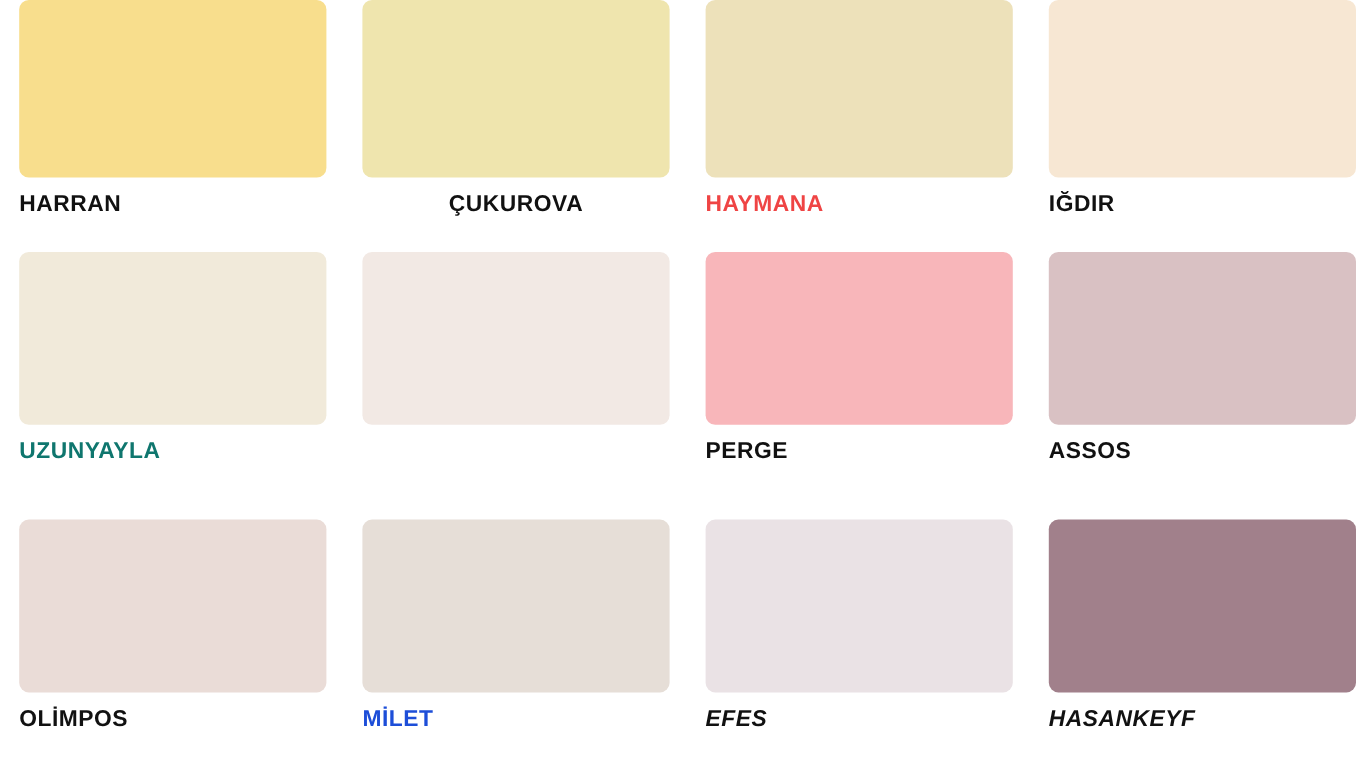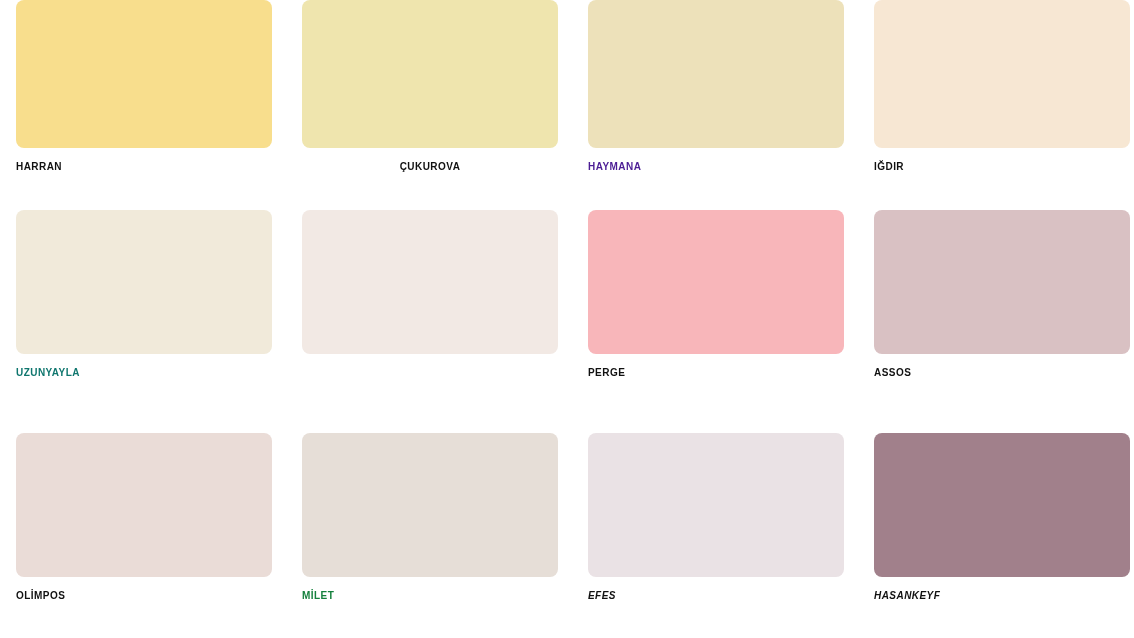--- a/index.html
+++ b/index.html
@@ -43,21 +43,21 @@
   .row-3 .swatch-chip { height: 144px; margin-top: 32px; }
 
   .swatch-chip {
     width: 256px;
     border-radius: 8px;
     flex: 0 0 auto;
   }
 
   .swatch-label {
     margin-top: 13px;
-    font-size: 10px;
+    font-size: 19px;
     font-weight: 700;
     letter-spacing: 0.45px;
     color: #111111;
     line-height: 1.1;
     white-space: nowrap;
     text-transform: uppercase;
   }
 </style>
 </head>
 <body style="background: rgb(255, 255, 255);">
@@ -69,21 +69,21 @@
     <div class="swatch-label" style="color: rgb(17, 17, 17);">HARRAN</div>
   </div>
 
   <div class="swatch-card row-1">
     <div class="swatch-chip" style="background-color: rgb(239, 229, 174);"></div>
     <div class="swatch-label" style="color: rgb(17, 17, 17); text-align: center;">ÇUKUROVA</div>
   </div>
 
   <div class="swatch-card row-1">
     <div class="swatch-chip" style="background-color: rgb(237, 225, 186);"></div>
-    <div class="swatch-label" style="color: #4c1d95;">HAYMANA</div>
+    <div class="swatch-label" style="color: #ef4444;">HAYMANA</div>
   </div>
 
   <div class="swatch-card row-1">
     <div class="swatch-chip" style="background-color: rgb(247, 231, 211);"></div>
     <div class="swatch-label" style="color: rgb(17, 17, 17);">IĞDIR</div>
   </div>
 
   <div class="swatch-card row-2">
     <div class="swatch-chip" style="background-color: rgb(241, 234, 218);"></div>
     <div class="swatch-label" style="color: #0f766e;">UZUNYAYLA</div>
@@ -103,21 +103,21 @@
     <div class="swatch-label" style="color: rgb(17, 17, 17);">ASSOS</div>
   </div>
 
   <div class="swatch-card row-3">
     <div class="swatch-chip" style="background-color: rgb(234, 220, 215);"></div>
     <div class="swatch-label" style="color: rgb(17, 17, 17);">OLİMPOS</div>
   </div>
 
   <div class="swatch-card row-3">
     <div class="swatch-chip" style="background-color: rgb(230, 222, 215);"></div>
-    <div class="swatch-label" style="color: #15803d;">MİLET</div>
+    <div class="swatch-label" style="color: #1d4ed8;">MİLET</div>
   </div>
 
   <div class="swatch-card row-3">
     <div class="swatch-chip" style="background-color: rgb(234, 226, 229);"></div>
     <div class="swatch-label" style="color: rgb(17, 17, 17); font-style: italic;">EFES</div>
   </div>
 
   <div class="swatch-card row-3">
     <div class="swatch-chip" style="background-color: rgb(161, 128, 139);"></div>
     <div class="swatch-label" style="color: rgb(17, 17, 17); font-style: italic;">HASANKEYF</div>

